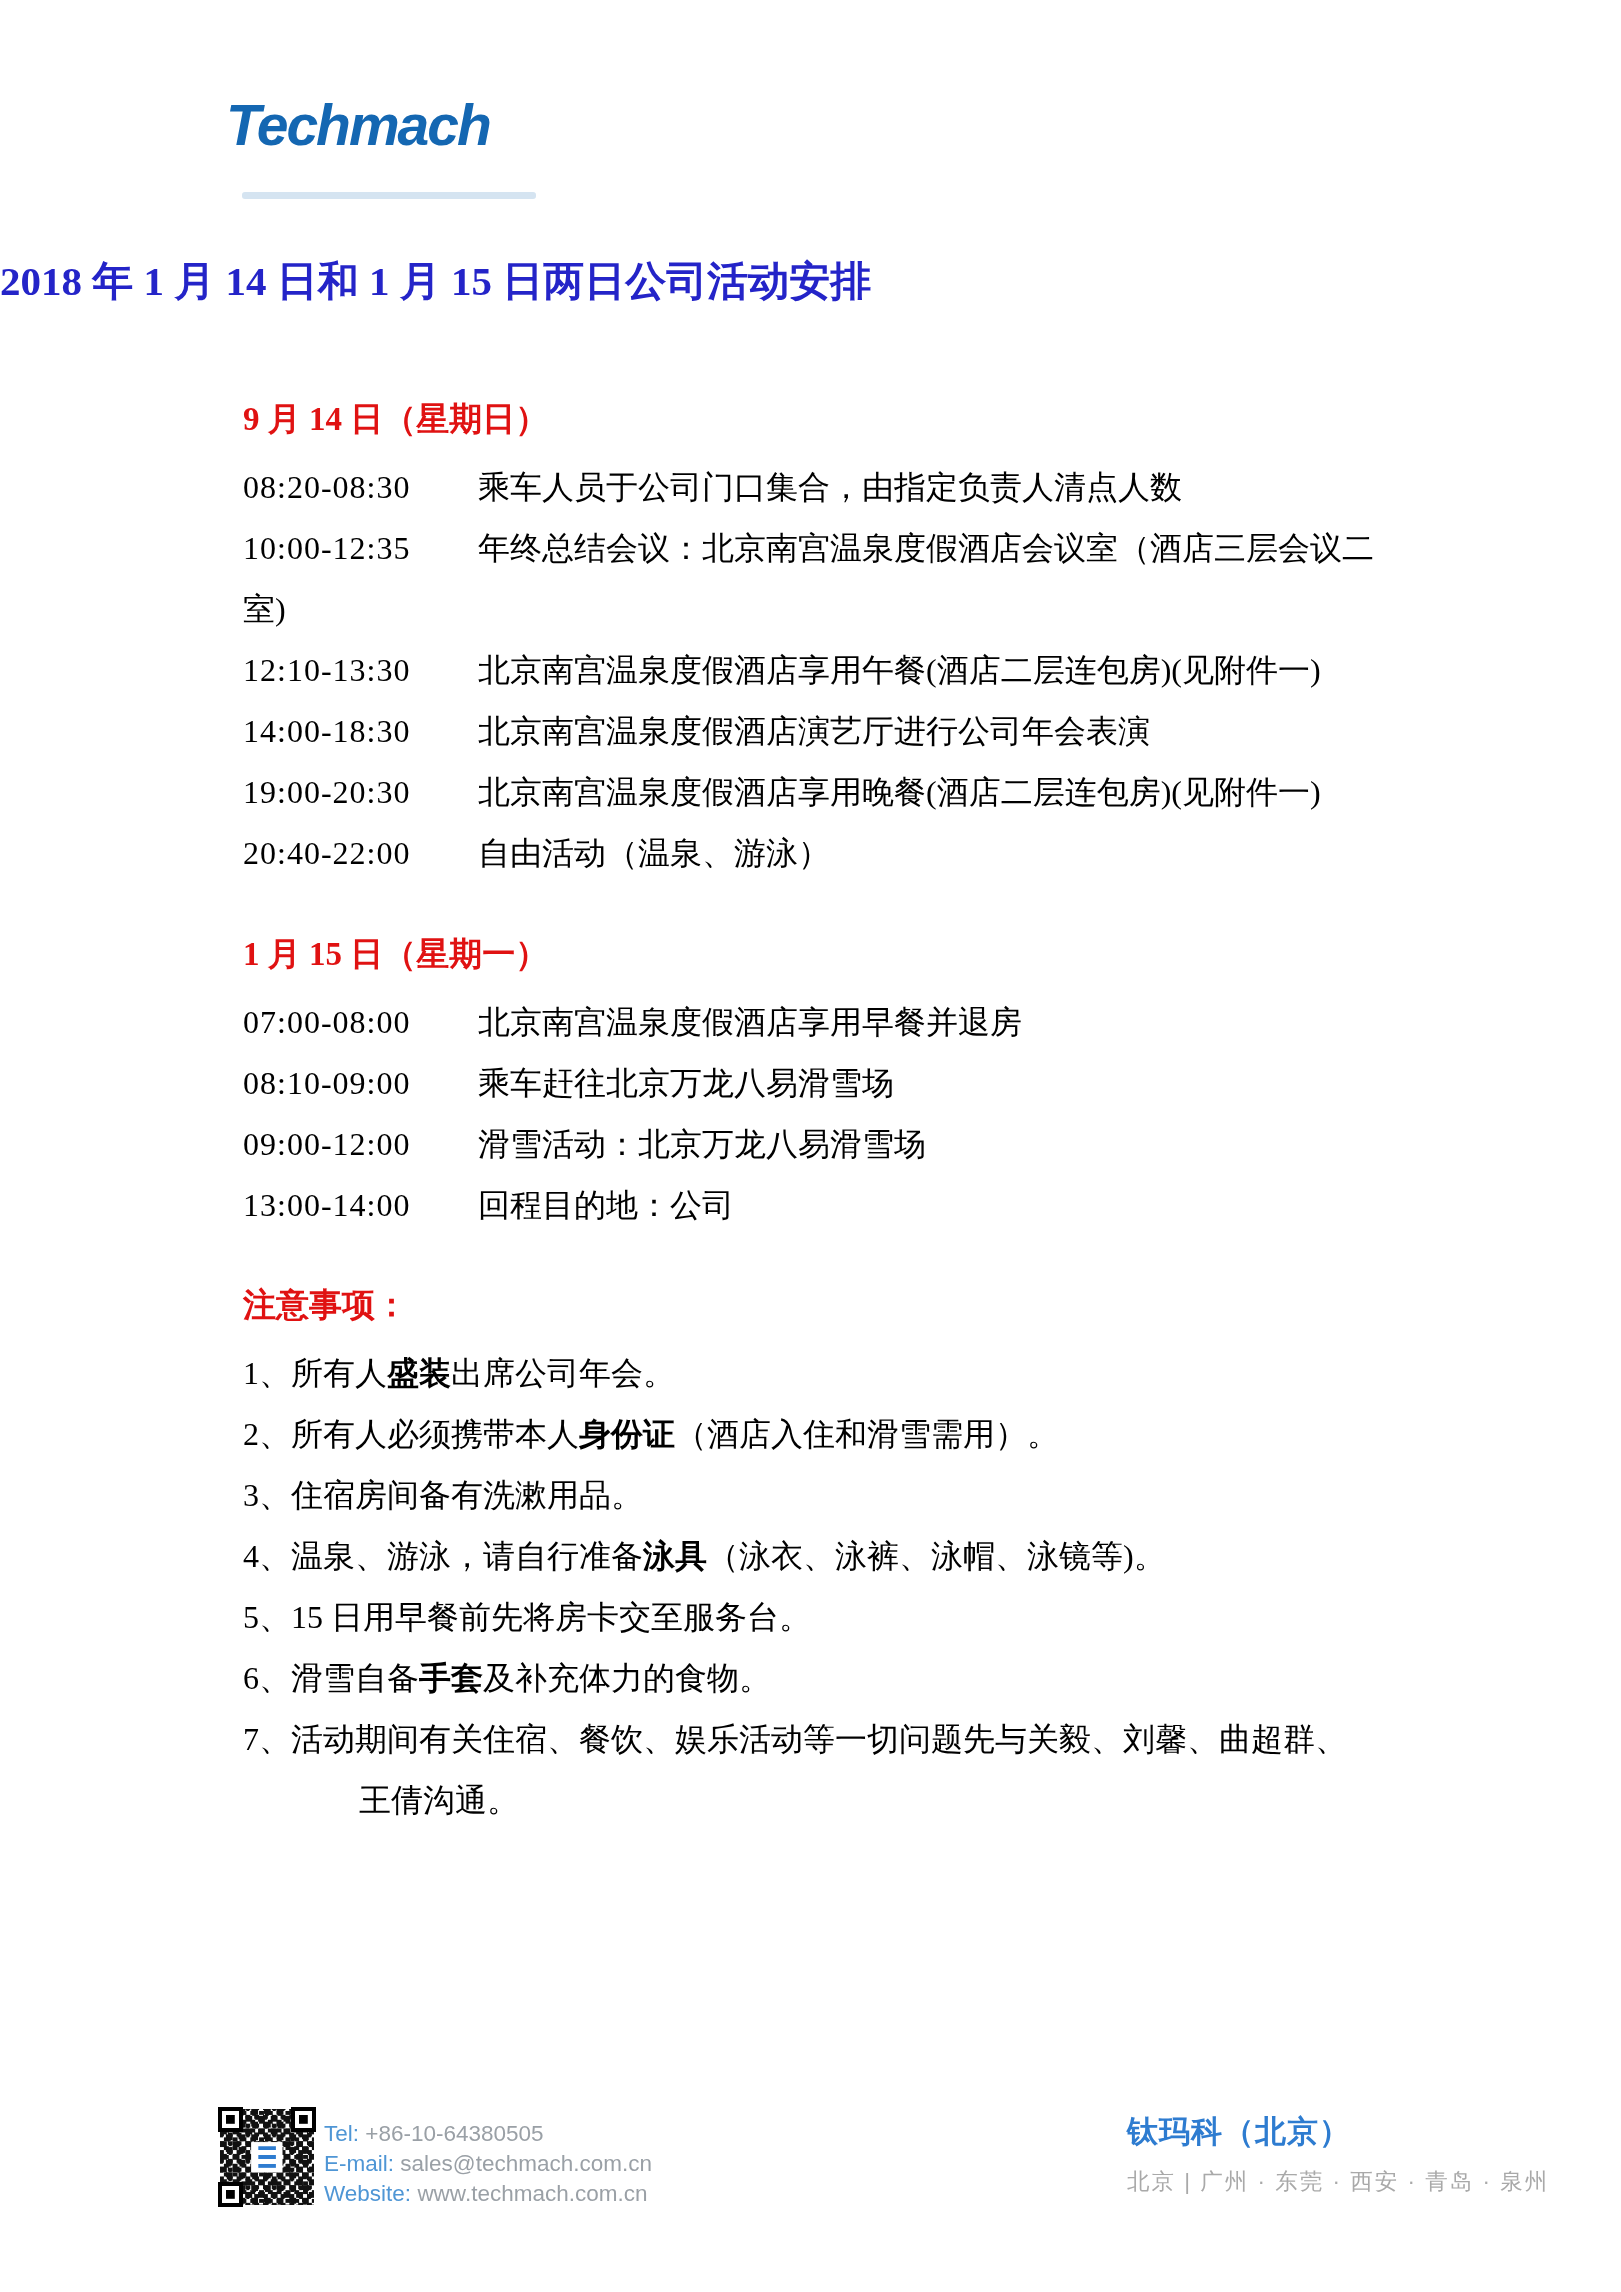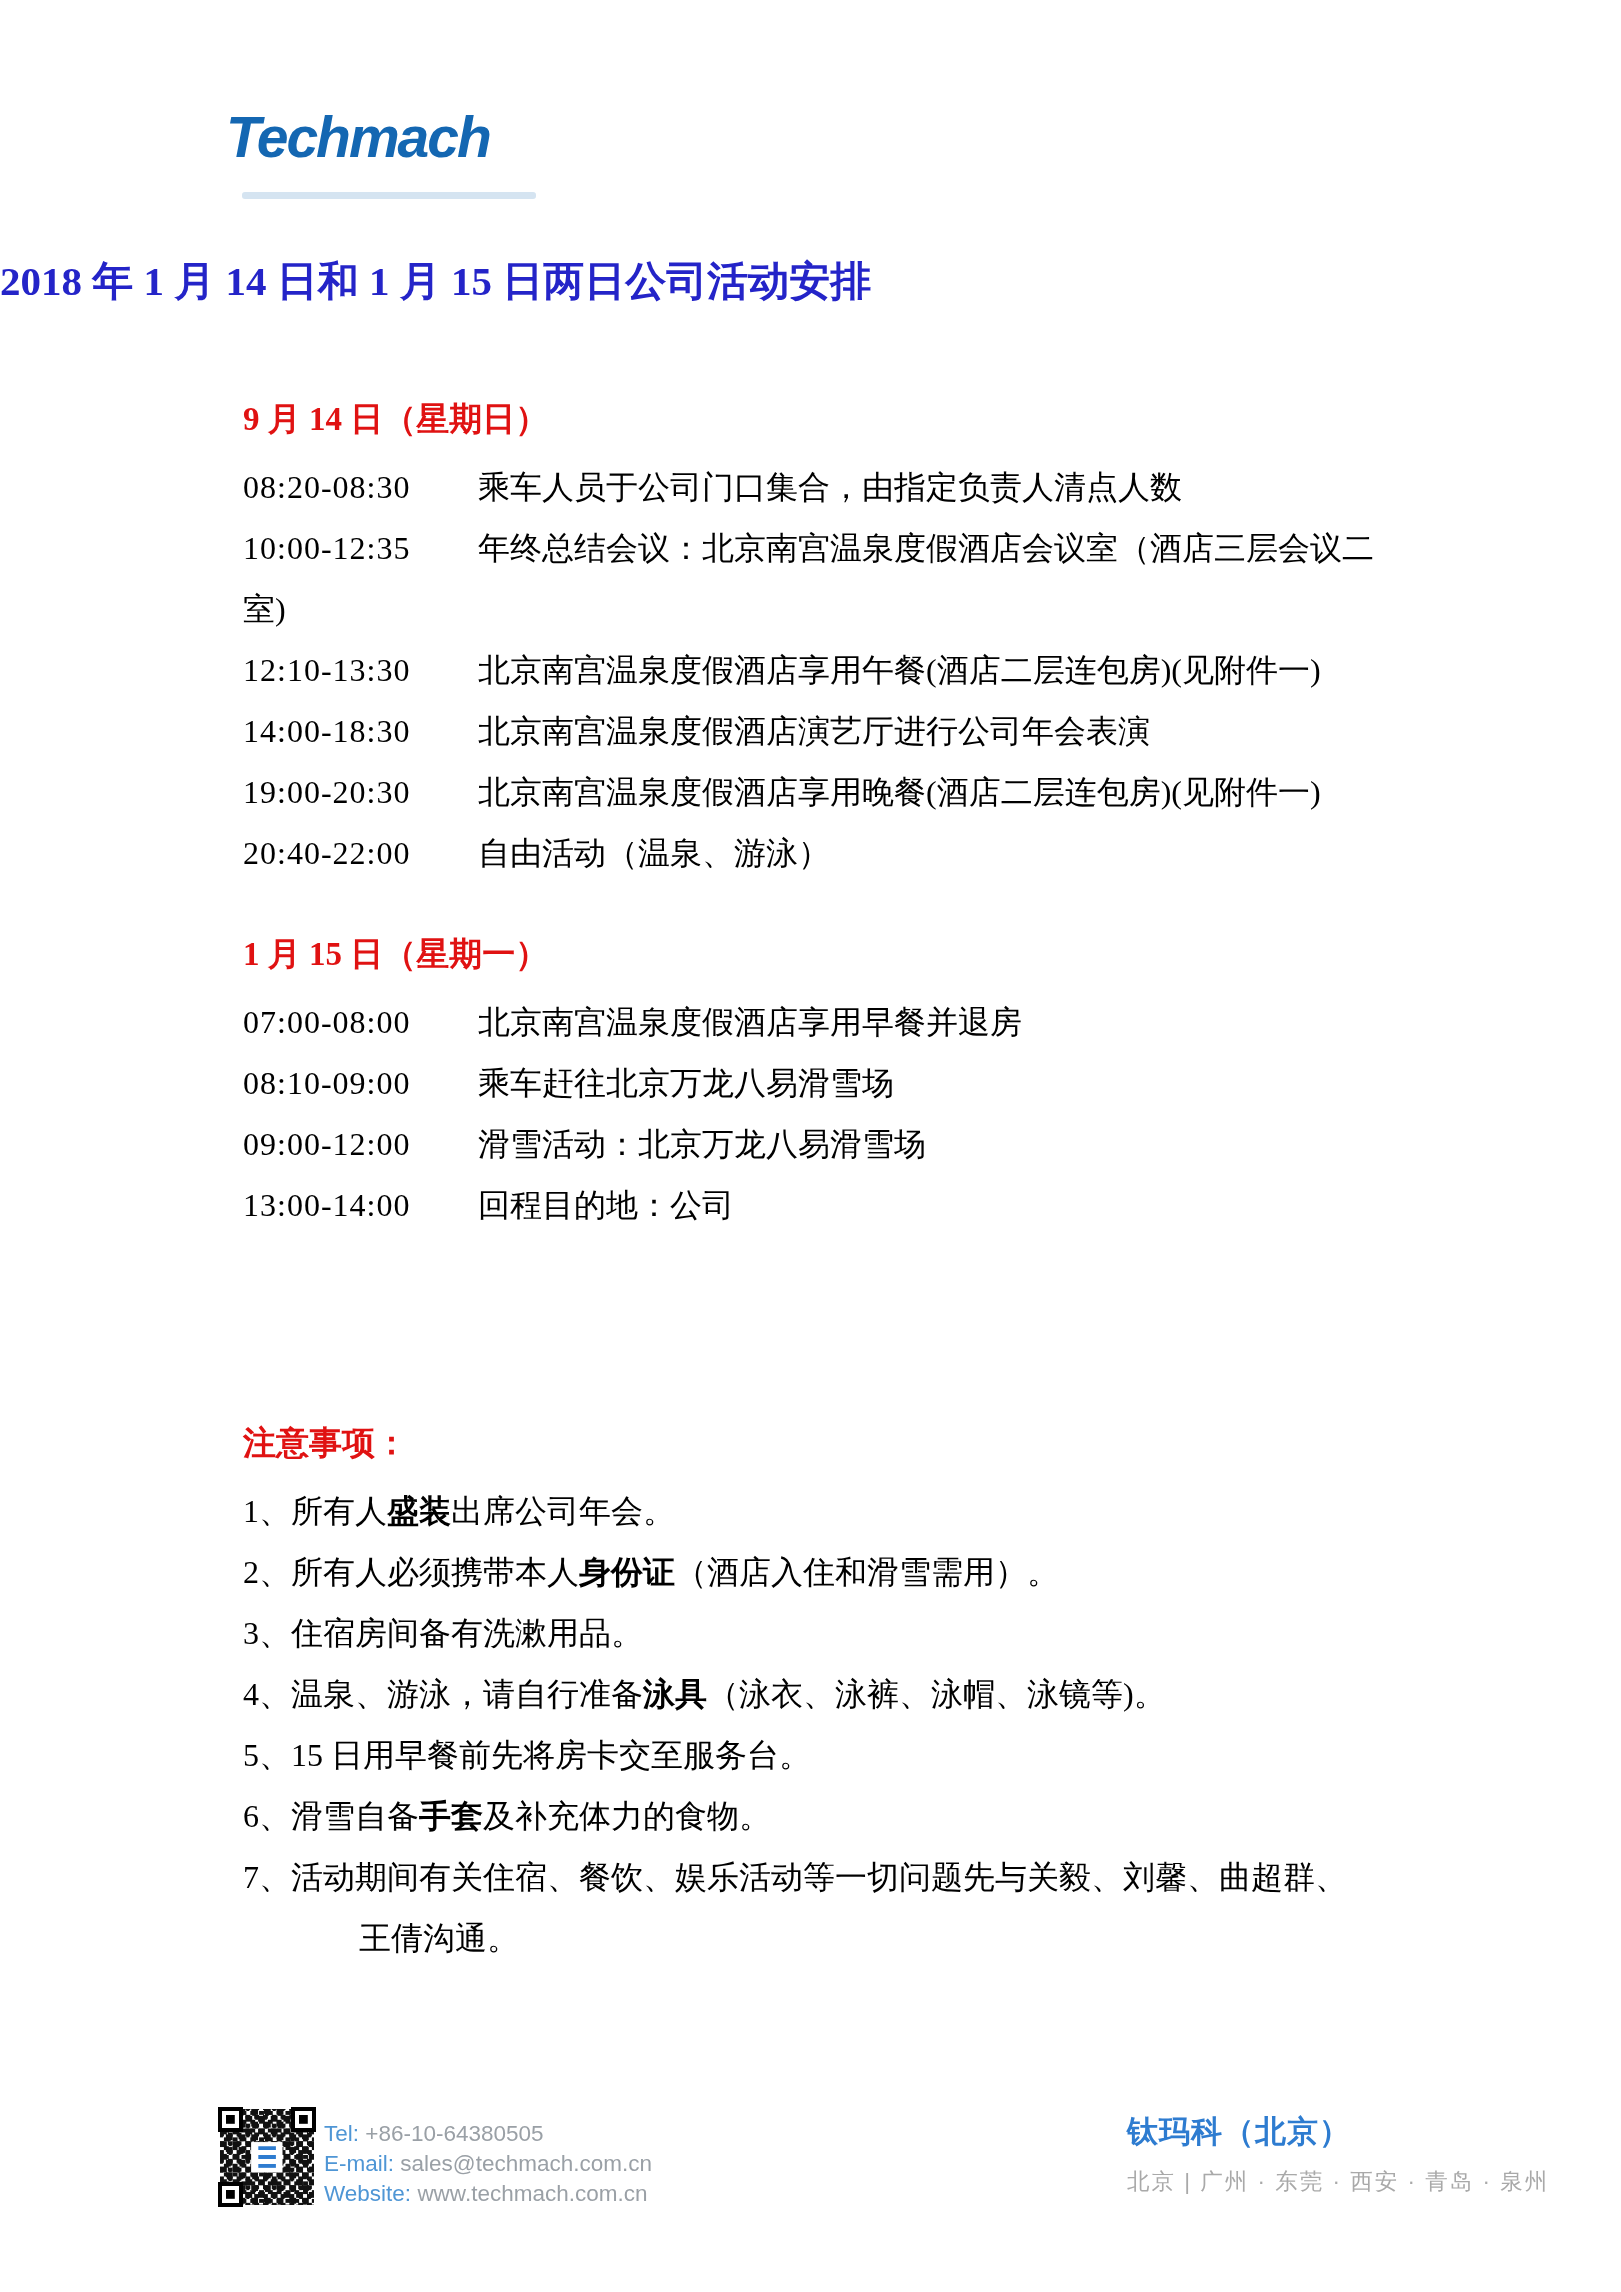--- a/index.html
+++ b/index.html
@@ -3,21 +3,21 @@
 <meta charset="utf-8">
 <style>
   html,body { margin:0; padding:0; background:#ffffff; }
   .page {
     position:relative; width:1621px; height:2293px; background:#ffffff;
     font-family:"Liberation Serif","DejaVu Serif",serif; color:var(--text-black,#000);
     overflow:hidden;
   }
   
   .logo {
-    position:absolute; left:226px; top:104px;
+    position:absolute; left:226px; top:92px;
     font-family:"Liberation Sans","DejaVu Sans",sans-serif;
     font-style:italic; font-weight:bold; font-size:57px; letter-spacing:-2px;
     color:var(--brand-blue,#1467b2);
   }
   .logo-reflection {
     position:absolute; left:242px; top:192px; width:294px; height:6.9px;
     background:var(--brand-blue,#1467b2); opacity:.18; border-radius:2.9px;
   }
   
   .title {
@@ -30,21 +30,21 @@
   .day1 { top:398px; }
   .day2 { top:933px; }
   .day-heading {
     font-size:33px; font-weight:bold; line-height:43px; margin-bottom:17.6px;
     color:var(--heading-red,#e01212);
   }
   .sched-row { height:61px; line-height:57px; font-size:32px; white-space:nowrap; }
   .sched-row .time { display:inline-block; width:235px; letter-spacing:1px; }
   .sched-row.cont { }
   
-  .notes { top:1422px; }
+  .notes { top:1284px; }
   .notes-heading {
     font-size:33px; font-weight:bold; line-height:43px; margin-bottom:17.6px;
     color:var(--heading-red,#e01212);
   }
   .note-item { height:61px; line-height:57px; font-size:32px; white-space:nowrap; }
   .note-item .num { display:inline-block; min-width:45px; }
   .note-cont { height:61px; line-height:57px; font-size:32px; margin-left:116px; }
   .b { font-weight:bold; }
   
   .qr { position:absolute; left:218px; top:2107px; width:98px; height:100px; background:#fff; }

